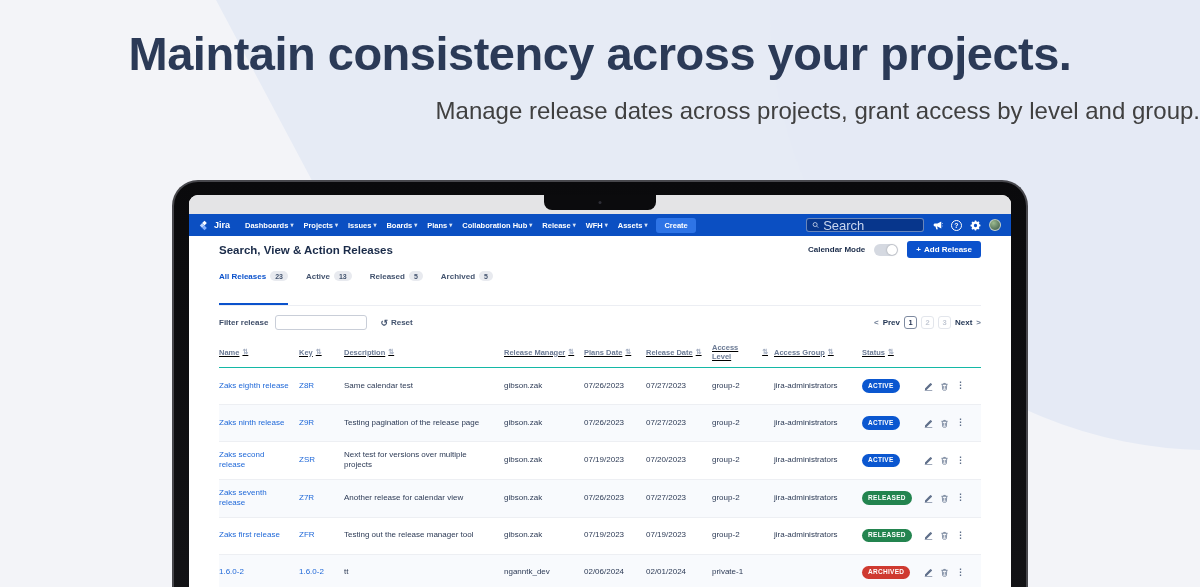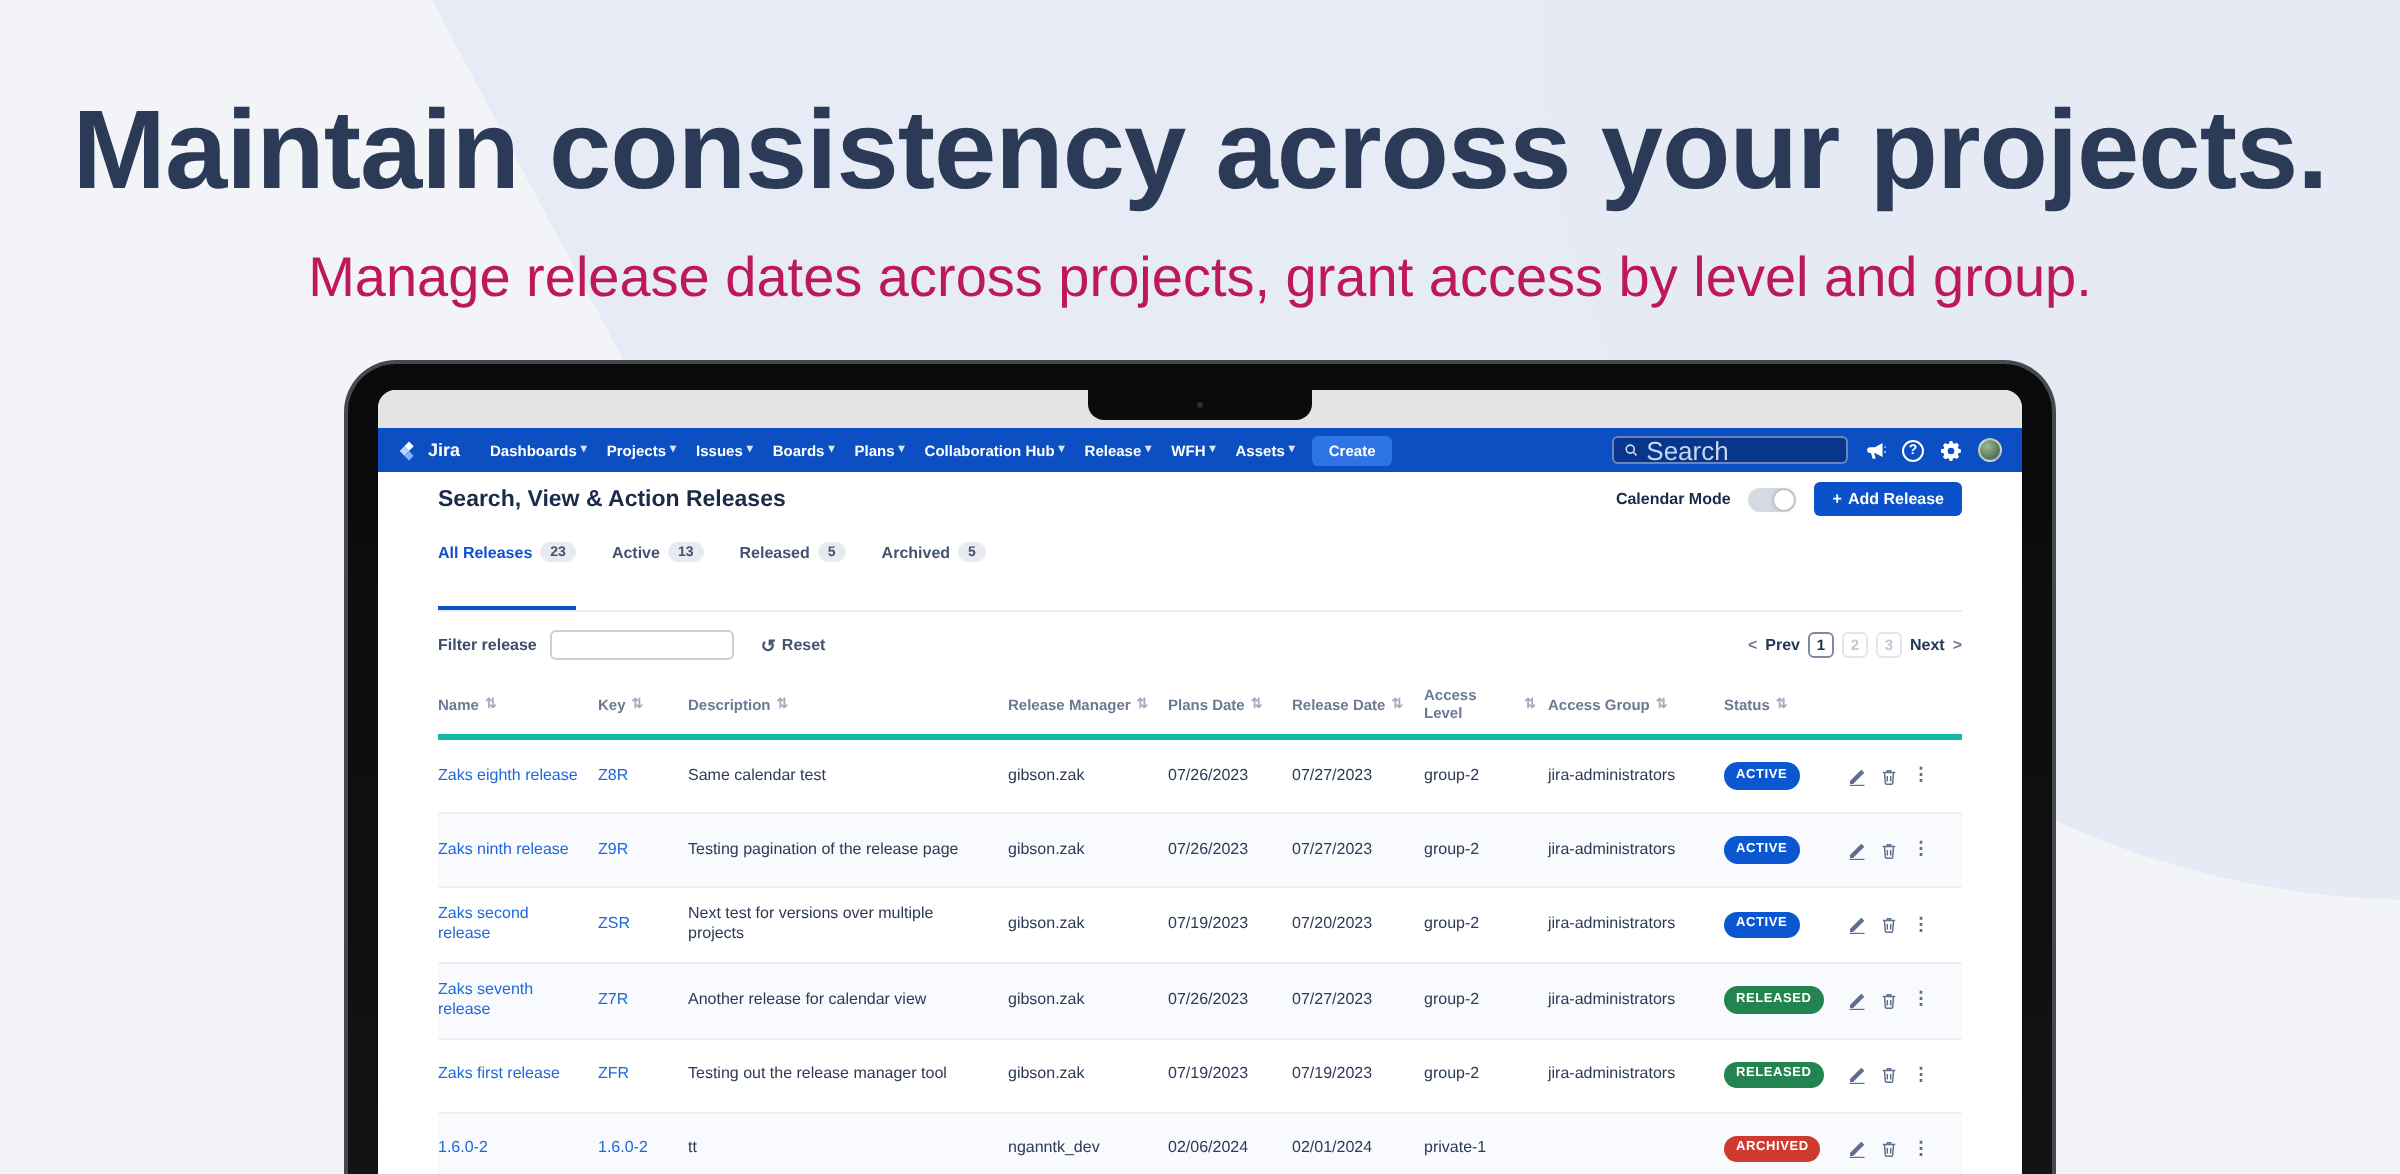--- a/index.html
+++ b/index.html
@@ -9,22 +9,22 @@
   .viewport { position:relative; width:1200px; height:587px; background:#f3f4f8; overflow:hidden; }
 
   
   .bg-band { position:absolute; inset:0; background:#e6ebf5;
     clip-path:polygon(18% 0, 90% 0, 70% 100%, 44% 100%); }
   .bg-circle { position:absolute; width:880px; height:880px; border-radius:50%;
     background:#e5eaf5; left:770px; top:-430px; }
 
   
   .hero { position:absolute; top:0; left:0; width:100%; text-align:center; z-index:2; }
-  .hero-title { margin-top:42px; font-size:56px; font-weight:700; letter-spacing:-0.5px; color:#2b3a57; }
-  .hero-sub { margin-top:16px; font-size:28px; color:#be185d; }
+  .hero-title { margin-top:26px; font-size:47px; font-weight:700; letter-spacing:-0.5px; color:#2b3a57; }
+  .hero-sub { margin-top:16px; font-size:24px; color:#404040;text-align:right; }
 
   
   .laptop { position:absolute; left:172px; top:180px; width:856px; height:430px; z-index:3;
     background:linear-gradient(#0a0a0c,#131316); border:2px solid #47474c;
     border-bottom:none; border-radius:26px 26px 0 0; }
   .screen { position:absolute; left:15px; right:15px; top:13px; bottom:0; background:#fff;
     border-radius:9px 9px 0 0; overflow:hidden; }
   .cam-strip { height:19px; background:#e4e4e6; position:relative; }
   .notch { position:absolute; left:50%; top:0; transform:translateX(-50%); width:112px; height:15px;
     background:#0b0b0d; border-radius:0 0 8px 8px; }
@@ -80,21 +80,21 @@
   .pager { margin-left:auto; display:flex; align-items:center; gap:4px; font-size:8px; font-weight:700; color:#243755; }
   .pg-arrow { color:#6e7d95; cursor:pointer; }
   .pg-label { cursor:pointer; }
   .pg-box { width:13px; height:13px; border-radius:3px; display:flex; align-items:center; justify-content:center;
     font-size:7.5px; cursor:pointer; background:#fff; }
   .pg-box.current { border:1px solid #7e8aa0; color:#1f2e4d; }
   .pg-box.off { border:1px solid #e3e6ec; color:#c3c9d4; }
 
   
   .tgrid { display:grid; grid-template-columns:80px 45px 160px 80px 62px 66px 62px 88px 58px 1fr; }
-  .thead { margin-top:13px; padding-bottom:6px; border-bottom:3px solid #14b8a6; }
+  .thead { margin-top:13px; padding-bottom:6px; border-bottom:1px solid #14b8a6;text-decoration:underline; }
   .th { font-size:7.5px; font-weight:700; color:#6b7a94; display:flex; align-items:center; gap:3px; cursor:pointer; padding-right:6px; }
   .sort { font-size:7px; color:#a3adc0; }
   .trow { padding:8px 0; border-bottom:1px solid #edeff3; align-items:center; min-height:37px; }
   .trow:nth-child(even) { background:#f8fafd; }
   .cell { font-size:8px; color:#2c3a55; padding-right:8px; line-height:1.3; }
   .cell-link { color:#1f68d8; text-decoration:none; cursor:pointer; }
   .badge { display:inline-block; color:#fff; font-size:6.5px; font-weight:700; letter-spacing:.3px;
     padding:2.5px 6px; border-radius:8px; background:#0b57d0; }
   .actions { display:flex; align-items:center; gap:7px; justify-content:flex-start; padding-left:4px; }
   .act-icon { cursor:pointer; display:flex; align-items:center; }

